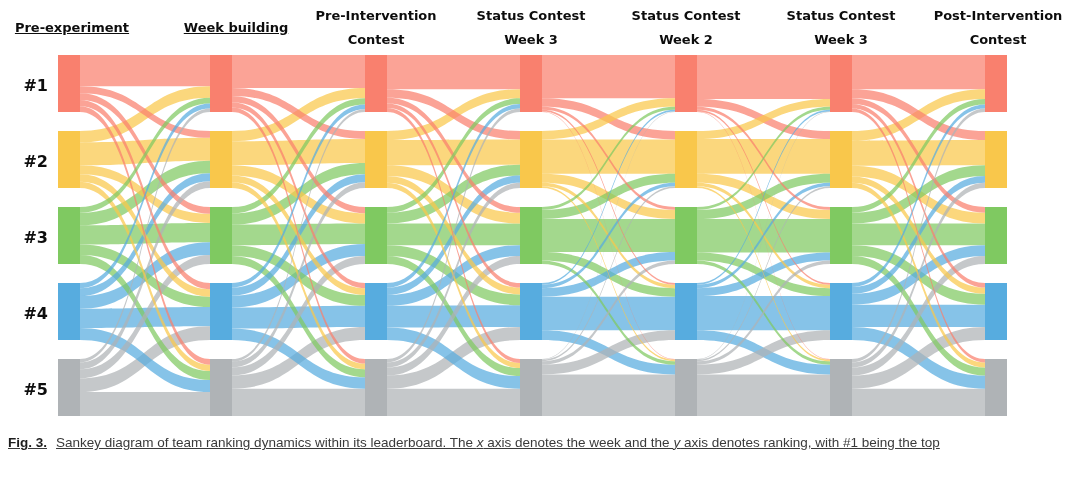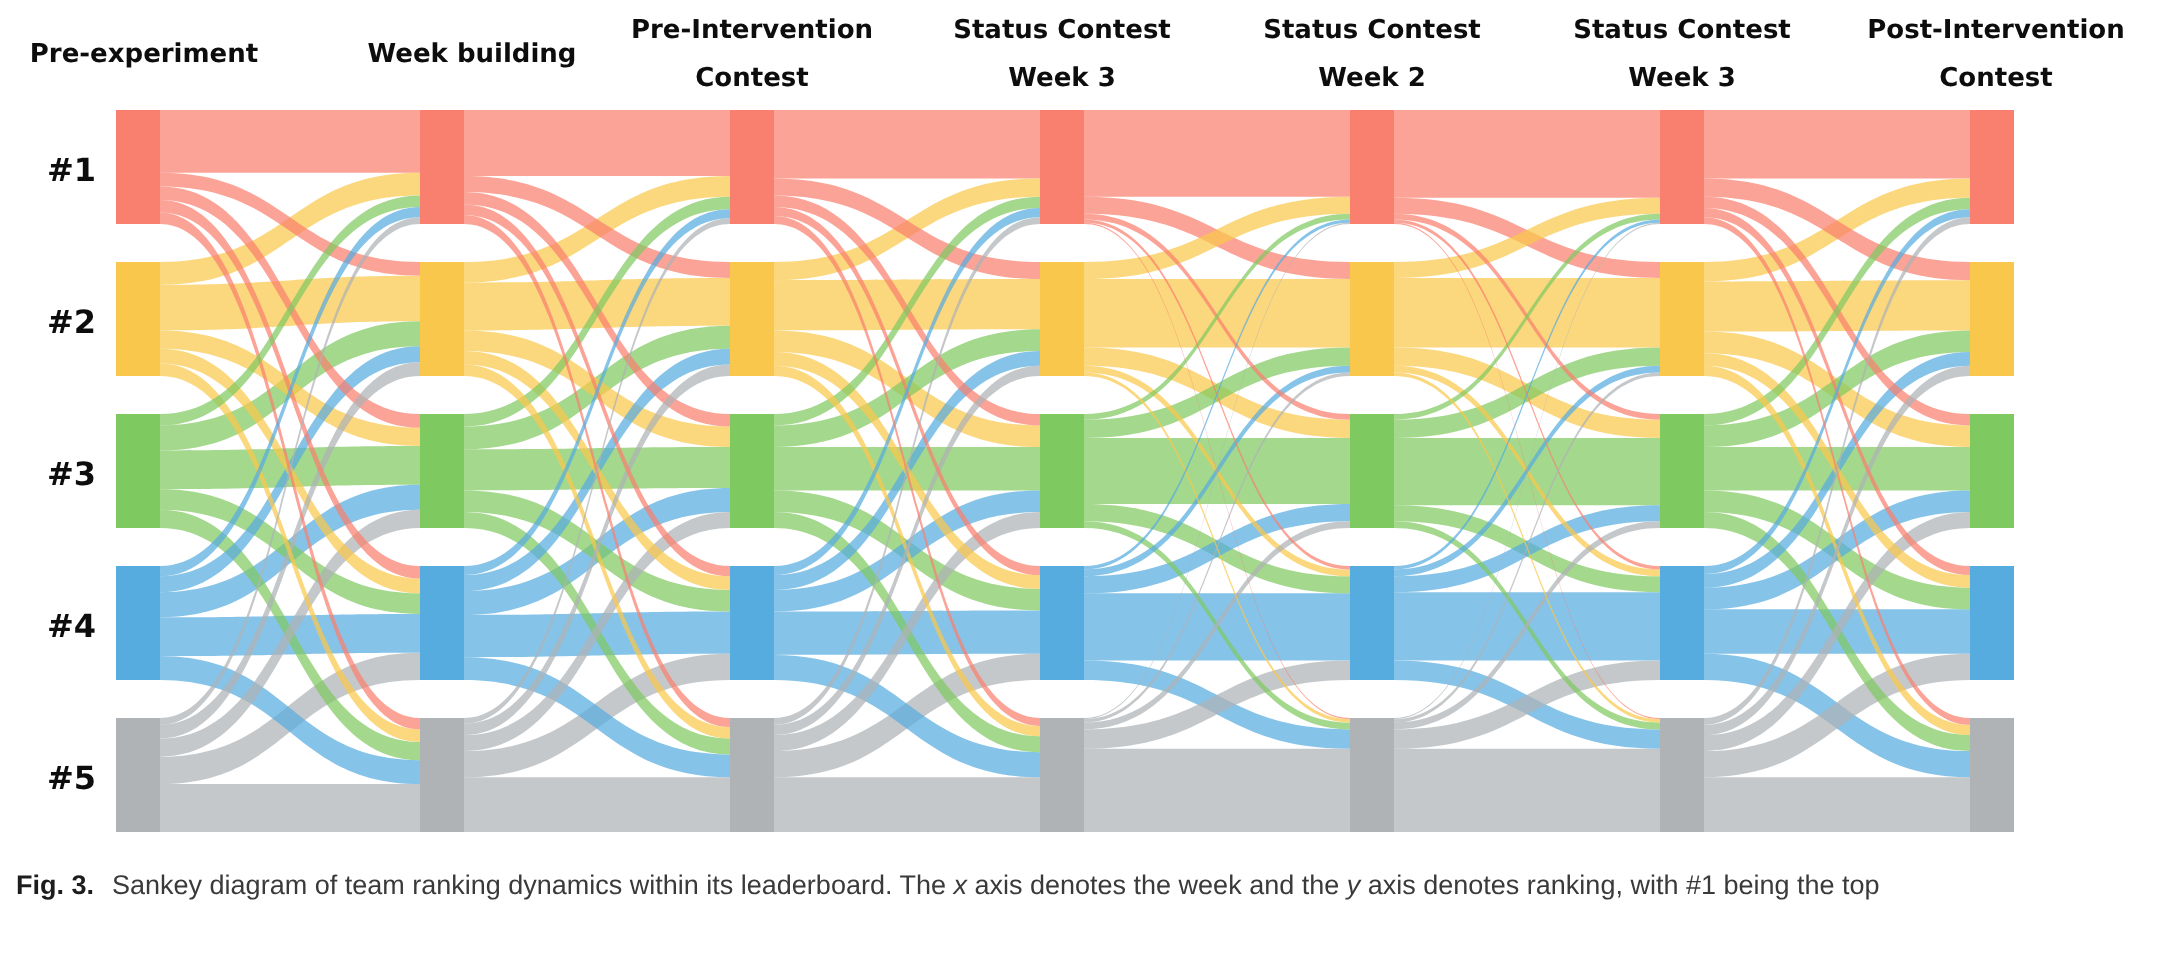--- a/index.html
+++ b/index.html
@@ -3,30 +3,30 @@
 <meta charset="utf-8">
 <style>
   html,body{margin:0;padding:0;background:#ffffff;}
   body{width:1080px;height:477px;position:relative;overflow:hidden;
        font-family:"DejaVu Sans",sans-serif;}
   .stage-header{
     position:absolute;top:4px;transform:translateX(-50%);
     text-align:center;font-weight:bold;font-size:13px;line-height:24px;
     color:#0d0d0d;white-space:nowrap;
   }
-  .stage-header.single{top:16px;}
+  .stage-header.single{top:16px;text-decoration:underline;}
   .rank-label{
     position:absolute;transform:translate(-100%,-50%);
     font-weight:bold;font-size:16px;color:#0d0d0d;white-space:nowrap;
   }
   #sankey{position:absolute;left:0;top:0;}
   .caption{
     position:absolute;left:8px;top:433px;width:1066px;
     font-family:"Liberation Sans",sans-serif;font-size:13.5px;
-    line-height:19px;color:#3a3a3a;
+    line-height:19px;color:#3a3a3a;text-decoration:underline;
   }
   .caption .cap-bold{font-weight:bold;color:#1d1d1d;margin-right:9px;}
   .caption .cap-italic{font-style:italic;}
 </style>
 </head>
 <body>
 
 <div>
   <svg id="sankey" width="1080" height="428">
       <path d="M80,55 C145,55 145,55 210,55 L210,86.35 C145,86.35 145,86.35 80,86.35 Z" fill="#F9806E" fill-opacity="0.72"></path>

